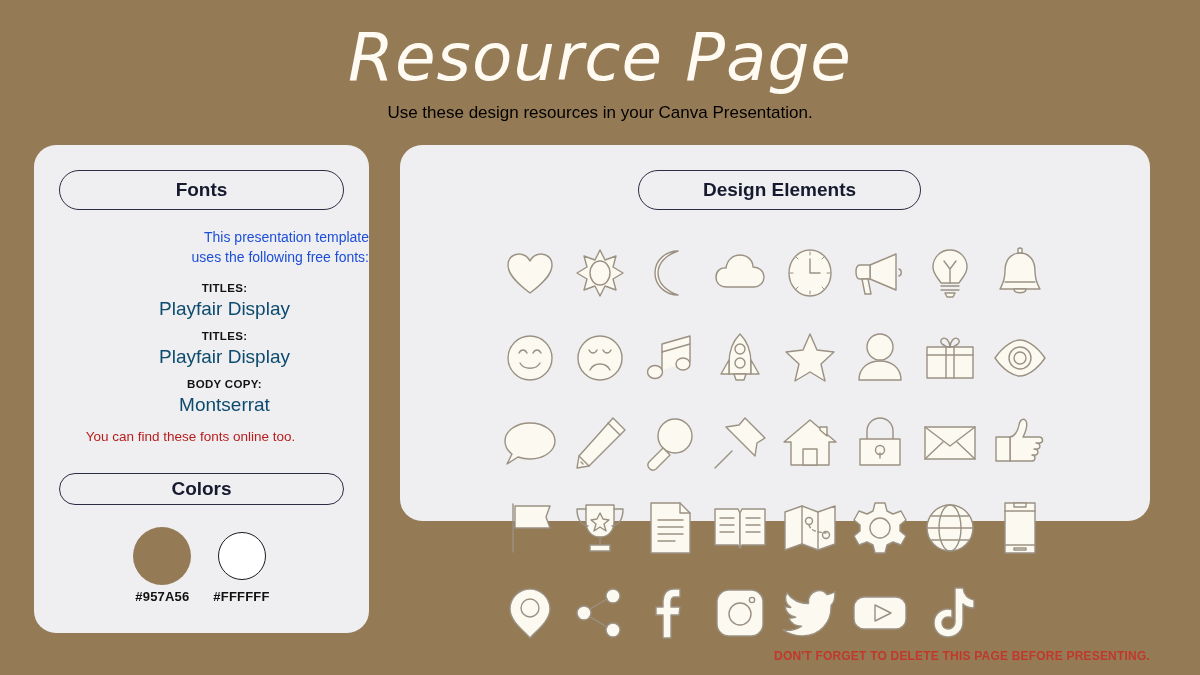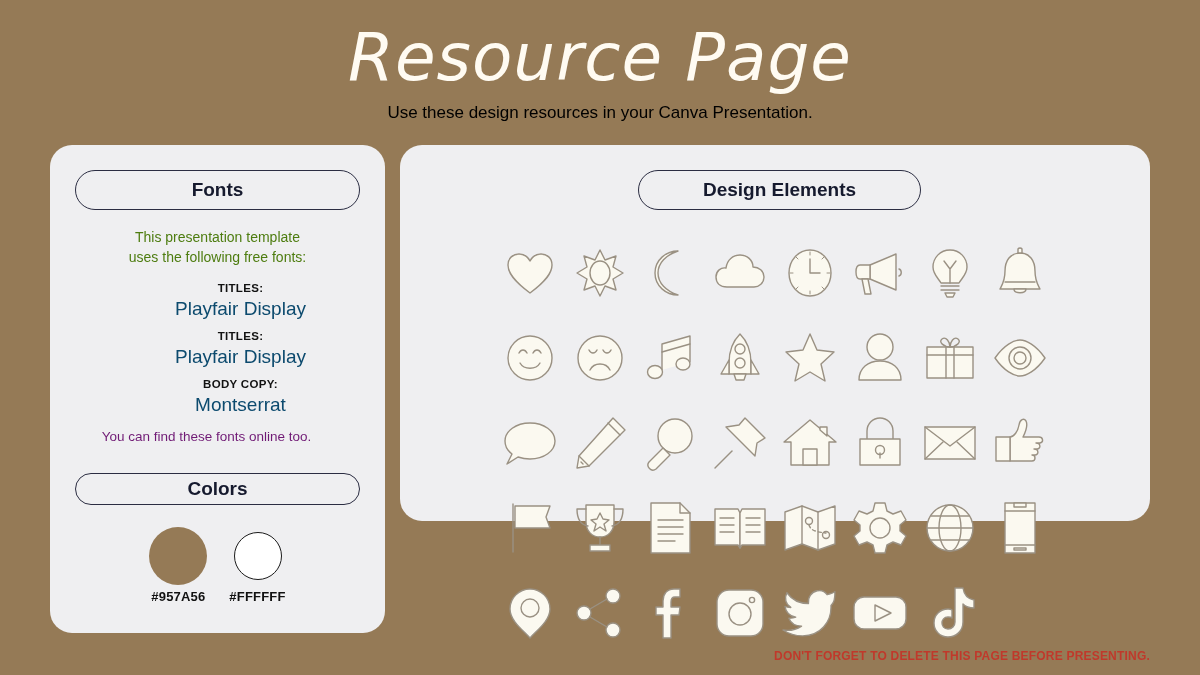--- a/index.html
+++ b/index.html
@@ -34,57 +34,57 @@
     line-height: 26px;
     color: #000000;
   }
 
   
   .panel {
     position: absolute;
     background: #EFEFF1;
     border-radius: 22px;
   }
-  #left-panel  { left: 50px;  top: 145px; width: 335px; height: 488px; }
+  #left-panel  { left: 34px;  top: 145px; width: 335px; height: 488px; }
   #right-panel { left: 400px; top: 145px; width: 750px; height: 376px; }
 
   
   .pill {
     border: 1.4px solid #2B2D42;
     border-radius: 999px;
     background: #EFEFF1;
     display: flex;
     align-items: center;
     justify-content: center;
     font-weight: bold;
     color: #161A2E;
   }
   #fonts-pill  { position: absolute; left: 25px; top: 25px;  width: 285px; height: 40px; font-size: 19px; }
   #colors-pill { position: absolute; left: 25px; top: 328px; width: 285px; height: 32px; font-size: 19px; }
   #design-pill { position: absolute; left: 238px; top: 25px; width: 283px; height: 40px; font-size: 19px; }
 
   
   #fonts-intro {
     position: absolute; left: 0; top: 82px; width: 335px;
-    text-align: center; font-size: 14px; line-height: 20px; color: #4d7c0f;
+    text-align: right; font-size: 14px; line-height: 20px; color: #1d4ed8;
   }
   .font-group { position: absolute; left: 0; width: 381px; text-align: center; }
   .font-label {
     font-size: 11.5px; font-weight: bold; letter-spacing: .3px;
     color: #121212; line-height: 15px;
   }
   .font-value {
     font-size: 19px; color: #0c4a6e; line-height: 26px;
   }
   #fg-titles  { top: 136px; }
   #fg-headers { top: 184px; }
   #fg-body    { top: 232px; }
   #fonts-note {
     position: absolute; left: 0; top: 284px; width: 313px;
-    text-align: center; font-size: 13.5px; color: #701a75;
+    text-align: center; font-size: 13.5px; color: #b91c1c;
   }
 
   
   #swatches {
     position: absolute; left: 0; top: 382px; width: 335px;
     display: flex; justify-content: center; align-items: flex-start; gap: 22px;
   }
   .swatch-cell { display: flex; flex-direction: column; align-items: center; }
   .swatch-dot { border-radius: 50%; }
   .swatch-dot.d1 { width: 58px; height: 58px; margin: 0 0 4px 0; }

